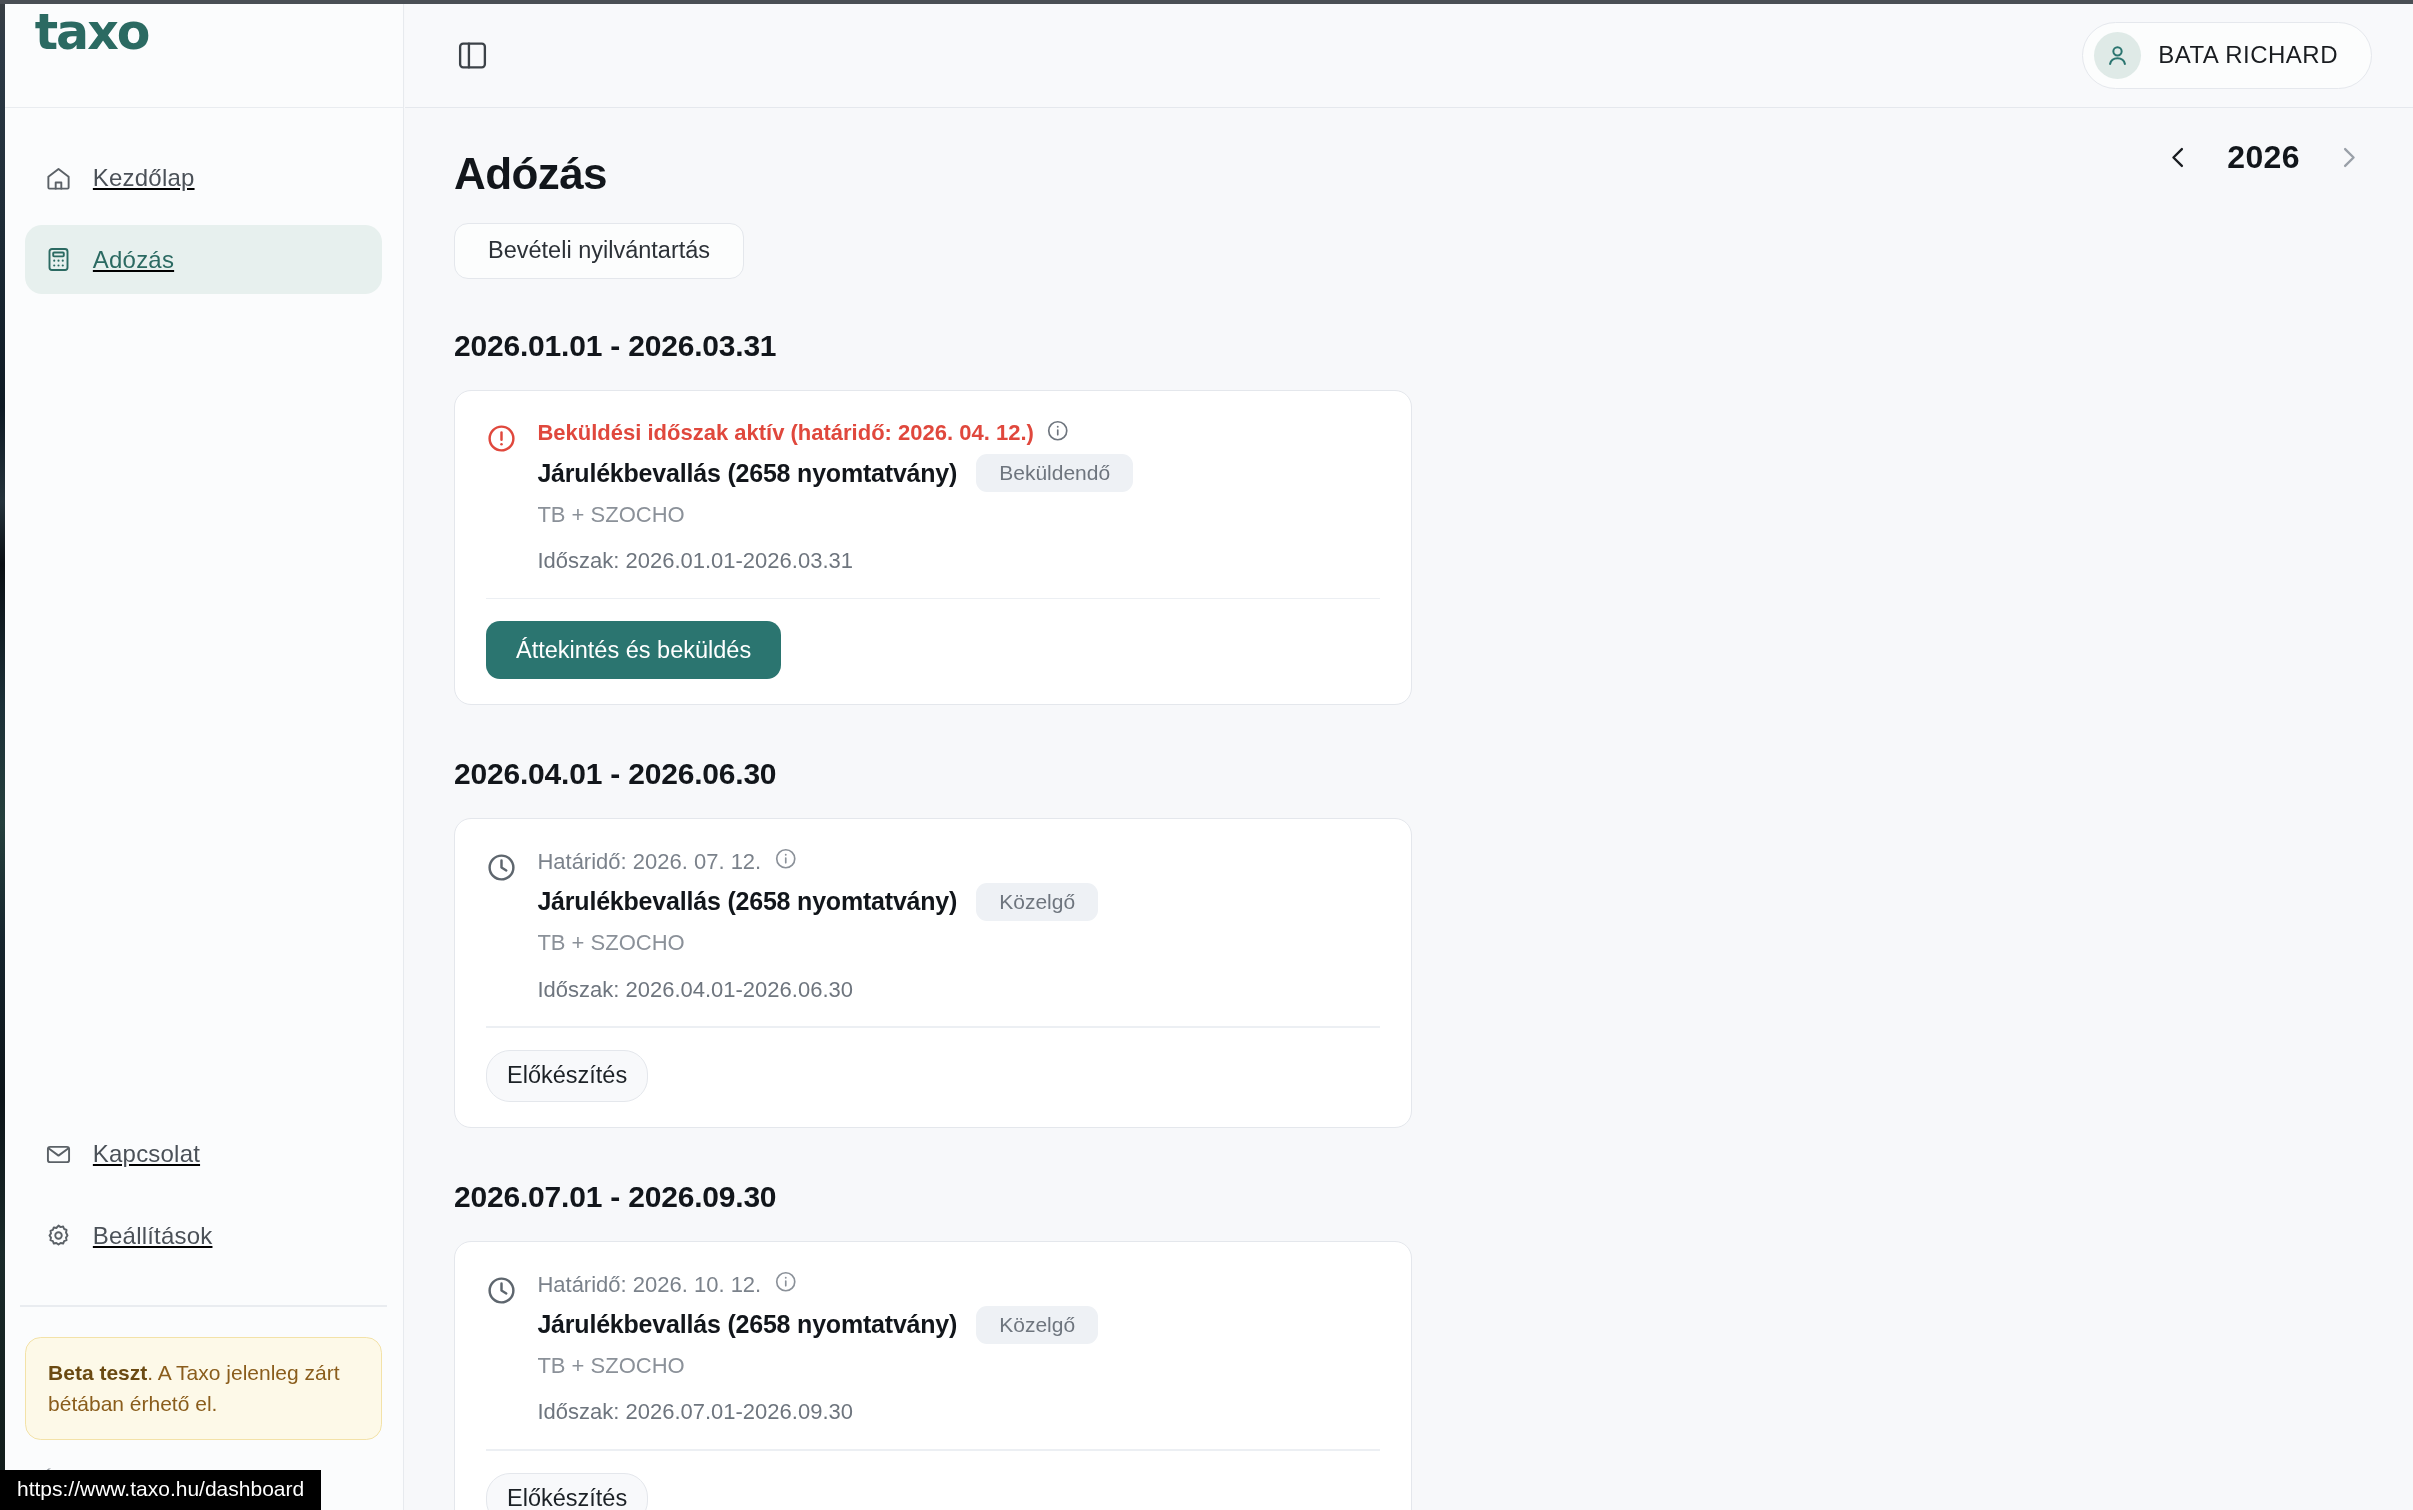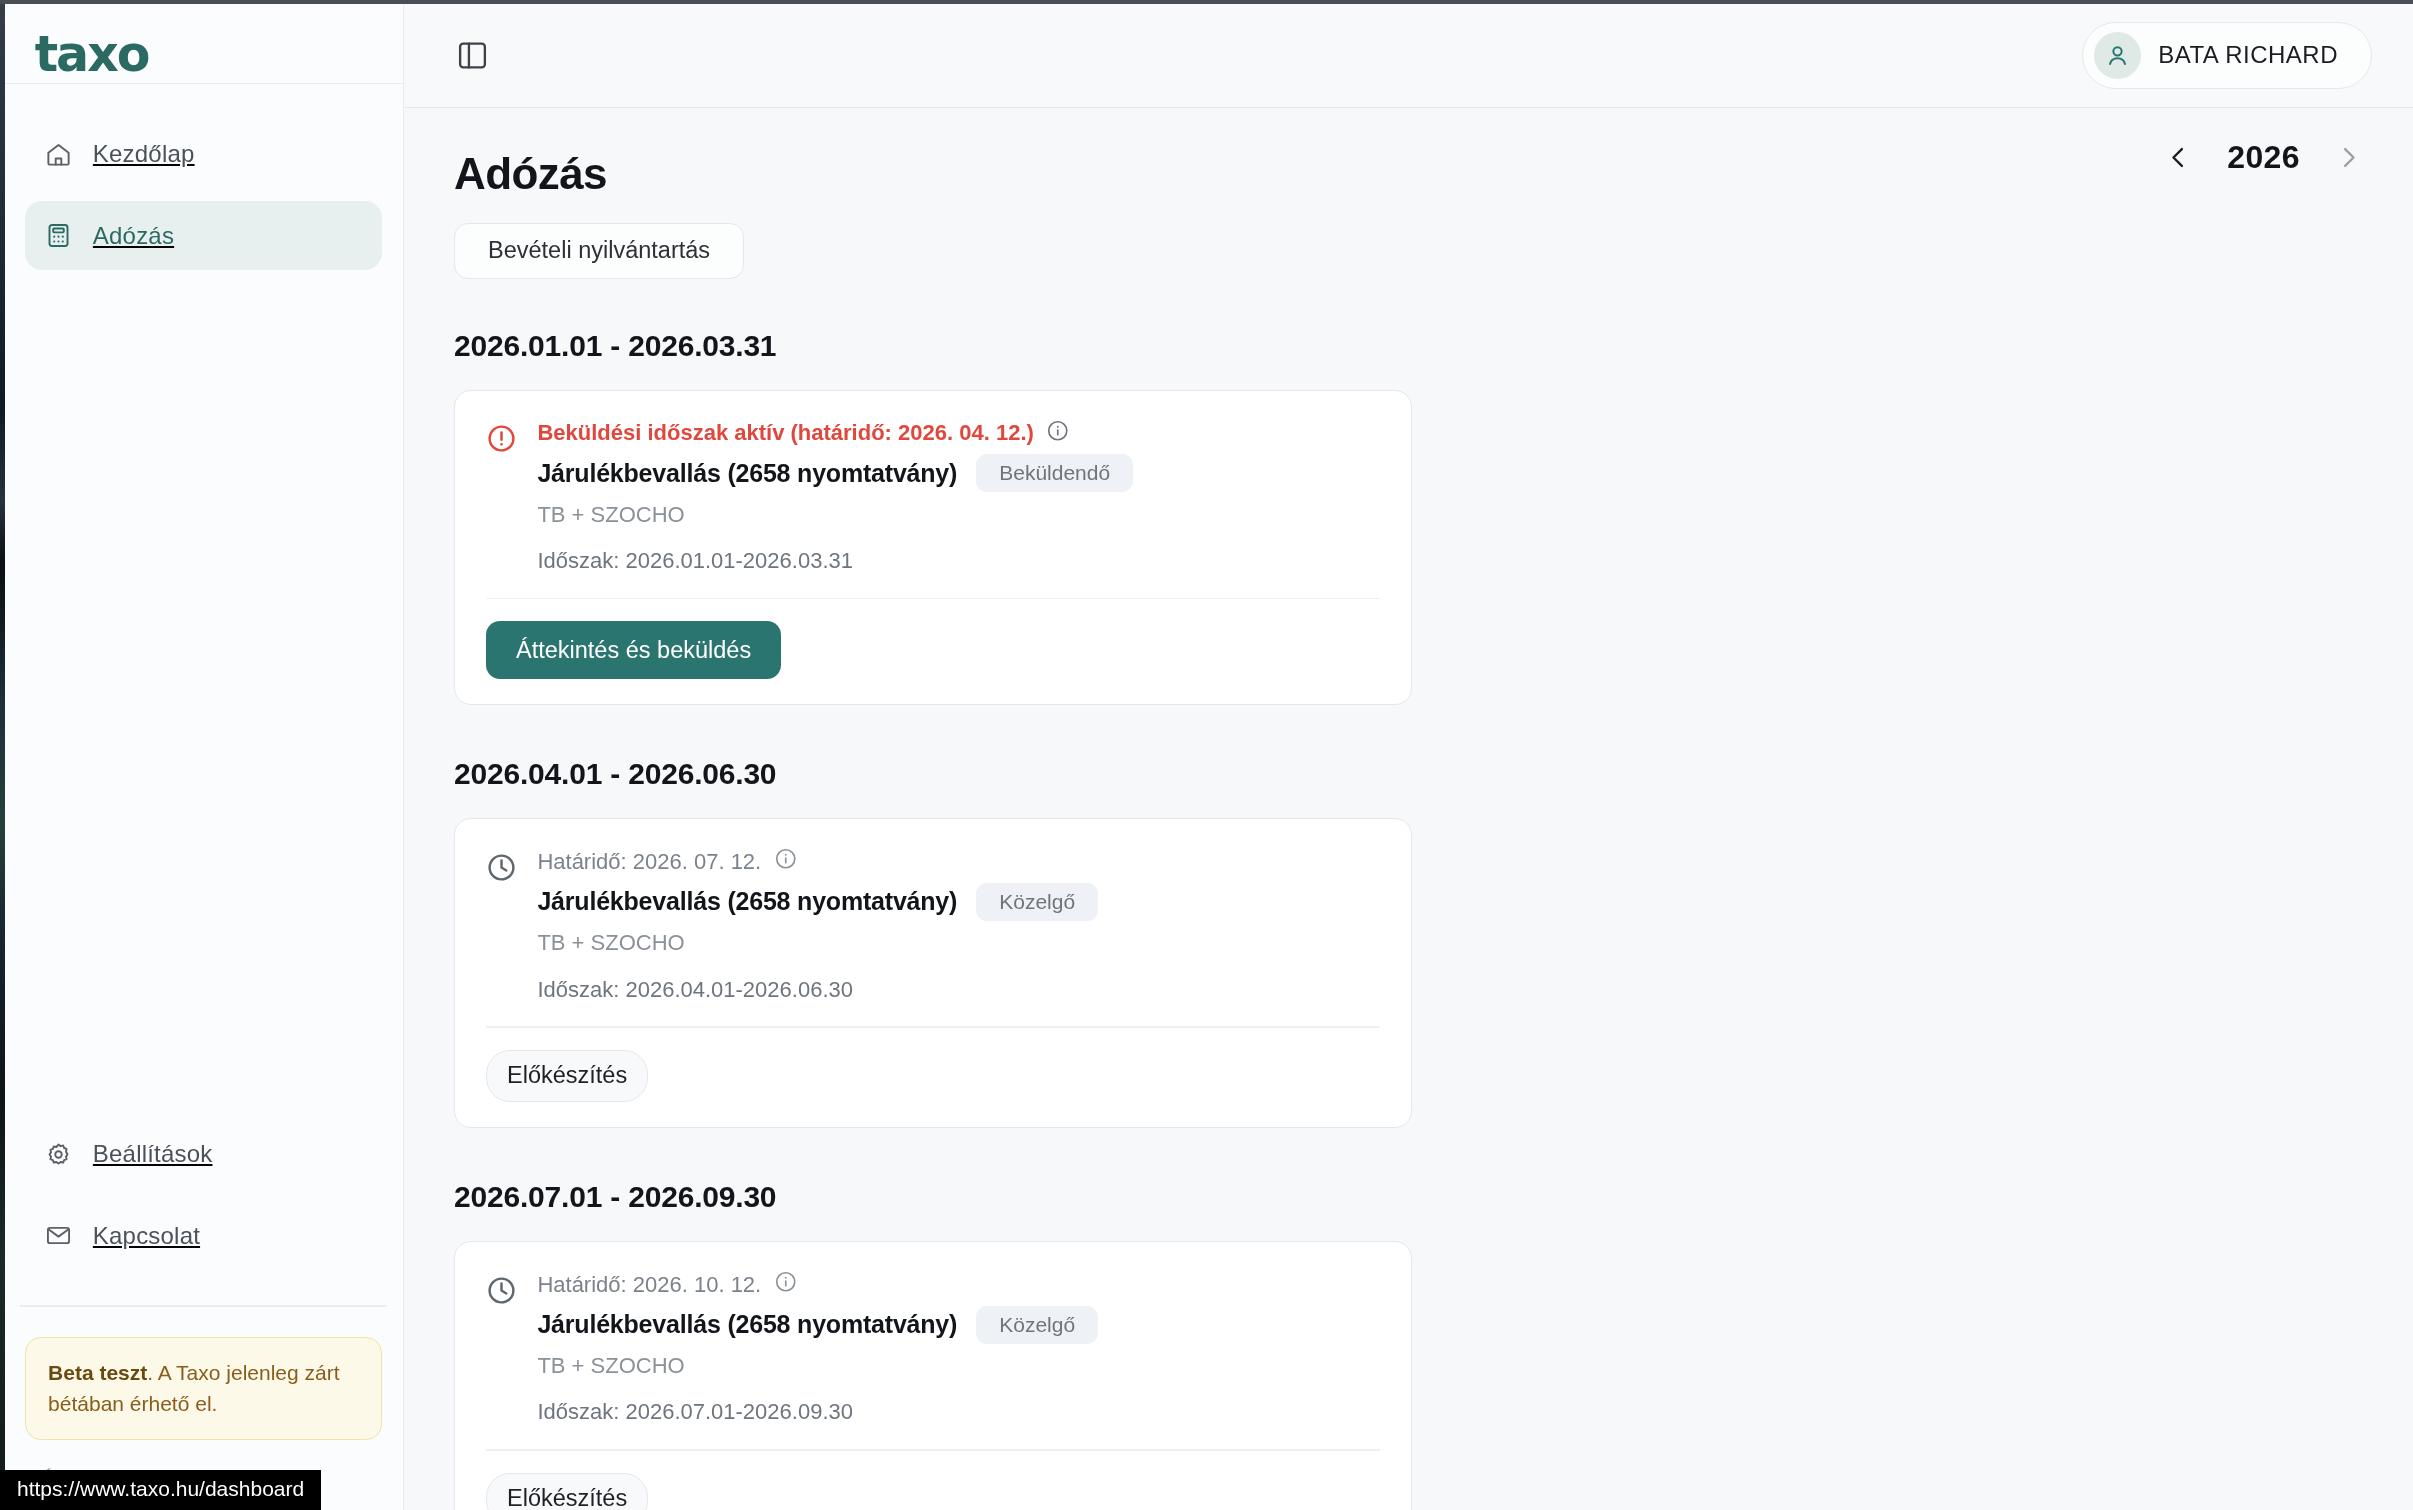--- a/index.html
+++ b/index.html
@@ -32,22 +32,22 @@
   
   .sidebar {
     position: absolute; left: 4.7px; top: 3.9px;
     width: 399px; height: 1507px;
     background: #fbfcfd;
     border-right: 1.6px solid #e7eaee;
     display: flex; flex-direction: column;
     z-index: 20;
   }
   .brand-area {
-    height: 80px;
-    display: flex; align-items: flex-end;
+    height: 104px;
+    display: flex; align-items: flex-start;
     padding-left: 30px;
     border-bottom: 1.6px solid #e9ecf0;
   }
   .brand-logo {
     font-size: 49px; font-weight: bold;
     color: #2b6a62; letter-spacing: -2px;
     font-family: "DejaVu Sans", sans-serif;
   }
   .nav-top { padding: 36px 20.4px 0 20.4px; }
   .nav-item {
@@ -278,35 +278,35 @@
 
   </nav>
 
   <div class="nav-spacer"></div>
 
   <nav class="nav-bottom">
 
     <div class="nav-item">
       <span class="nav-icon">
         <svg viewBox="0 0 24 24" width="27" height="27" fill="none" stroke="#5b6167" stroke-width="1.7" stroke-linecap="round" stroke-linejoin="round">
+          <rect x="2.6" y="5.2" width="18.8" height="13.6" rx="2"></rect>
+          <path d="M3.4 6.6 12 13l8.6-6.4"></path>
+        </svg>
+      </span>
+      <span class="nav-label">Kapcsolat</span>
+    </div>
+
+    <div class="nav-item">
+      <span class="nav-icon">
+        <svg viewBox="0 0 24 24" width="27" height="27" fill="none" stroke="#5b6167" stroke-width="1.7" stroke-linecap="round" stroke-linejoin="round">
           <path d="M12 3.2l1.9 1.35 2.25-.5.85 2.16 2.16.85-.5 2.25L20 12l-1.34 1.9.5 2.25-2.16.85-.85 2.16-2.25-.5L12 20.1l-1.9-1.44-2.25.5-.85-2.16-2.16-.85.5-2.25L4 12l1.34-1.9-.5-2.25 2.16-.85.85-2.16 2.25.5z"></path>
           <circle cx="12" cy="12" r="2.9"></circle>
         </svg>
       </span>
       <span class="nav-label">Beállítások</span>
-    </div>
-
-    <div class="nav-item">
-      <span class="nav-icon">
-        <svg viewBox="0 0 24 24" width="27" height="27" fill="none" stroke="#5b6167" stroke-width="1.7" stroke-linecap="round" stroke-linejoin="round">
-          <rect x="2.6" y="5.2" width="18.8" height="13.6" rx="2"></rect>
-          <path d="M3.4 6.6 12 13l8.6-6.4"></path>
-        </svg>
-      </span>
-      <span class="nav-label">Kapcsolat</span>
     </div>
 
   </nav>
 
   <div class="sidebar-divider"></div>
 
   <div class="beta-box">
     <span class="beta-strong">Beta teszt</span><span class="beta-text">. A Taxo jelenleg zárt bétában érhető el.</span>
   </div>
 

